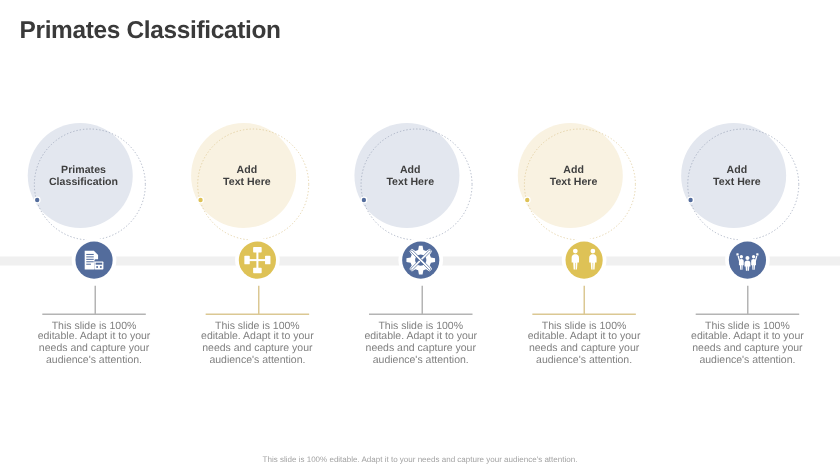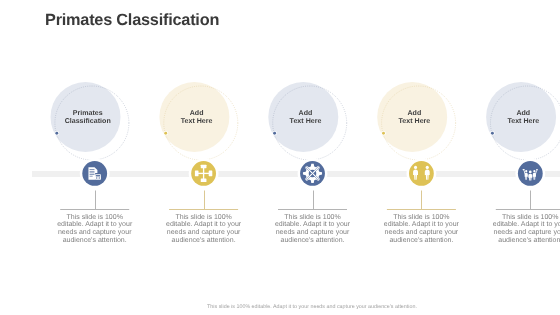--- a/index.html
+++ b/index.html
@@ -1,19 +1,19 @@
 <!DOCTYPE html>
 <html><head>
 <meta charset="utf-8">
 <style>
   html,body{margin:0;padding:0;}
   *{-webkit-font-smoothing:antialiased;text-rendering:geometricPrecision;}
   body{width:560px;height:315px;background:#ffffff;
        font-family:"Liberation Sans",sans-serif;overflow:hidden;position:relative;}
-  .slide{position:absolute;left:0;top:0;width:480px;height:315px;margin-left:32px;}
+  .slide{position:absolute;left:0;top:0;width:480px;height:315px;}
   .title{position:absolute;left:13px;top:11.4px;font-size:16.3px;font-weight:bold;
          color:#3a3a3a;letter-spacing:-0.22px;white-space:nowrap;}
   .band{position:absolute;left:0;top:171px;width:560px;height:6px;background:#f0f0f0;}
   #canvas{position:absolute;left:0;top:0;}
   .label{position:absolute;text-align:center;font-size:7.05px;color:#3f3f3f;
          line-height:8.15px;font-weight:bold;white-space:pre-line;letter-spacing:0.02px;}
   .body{position:absolute;text-align:center;font-size:7px;color:#808080;line-height:7.9px;}
   .footer{position:absolute;left:0;top:304.3px;width:560px;text-align:center;
           font-size:5.35px;color:#a2a2a2;}
 </style>

